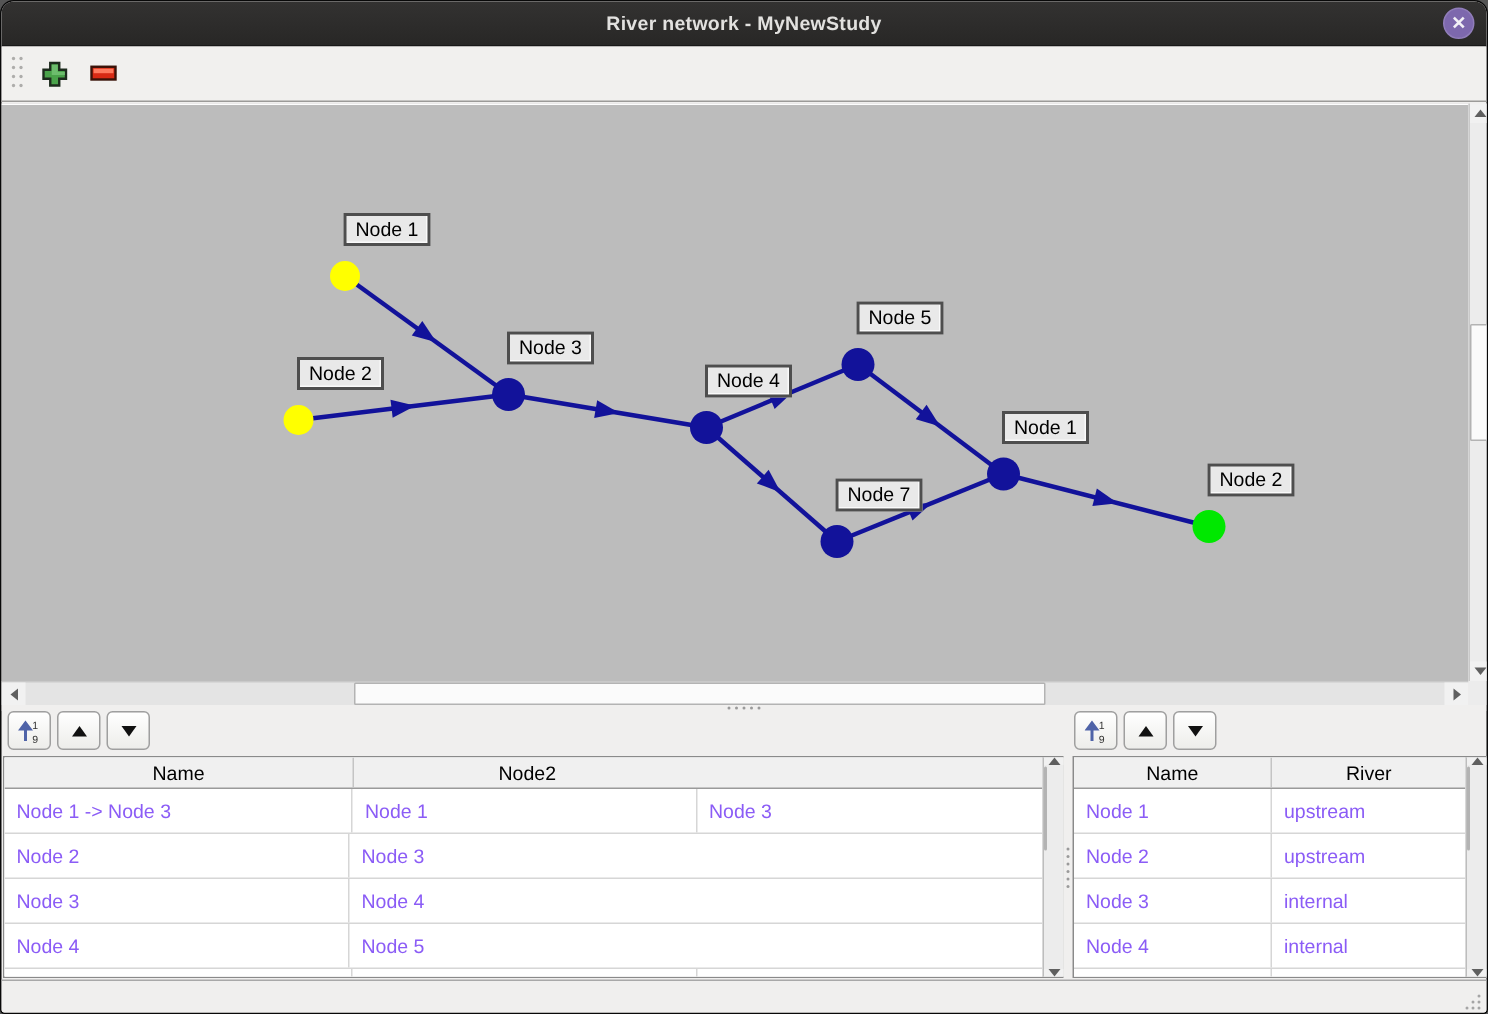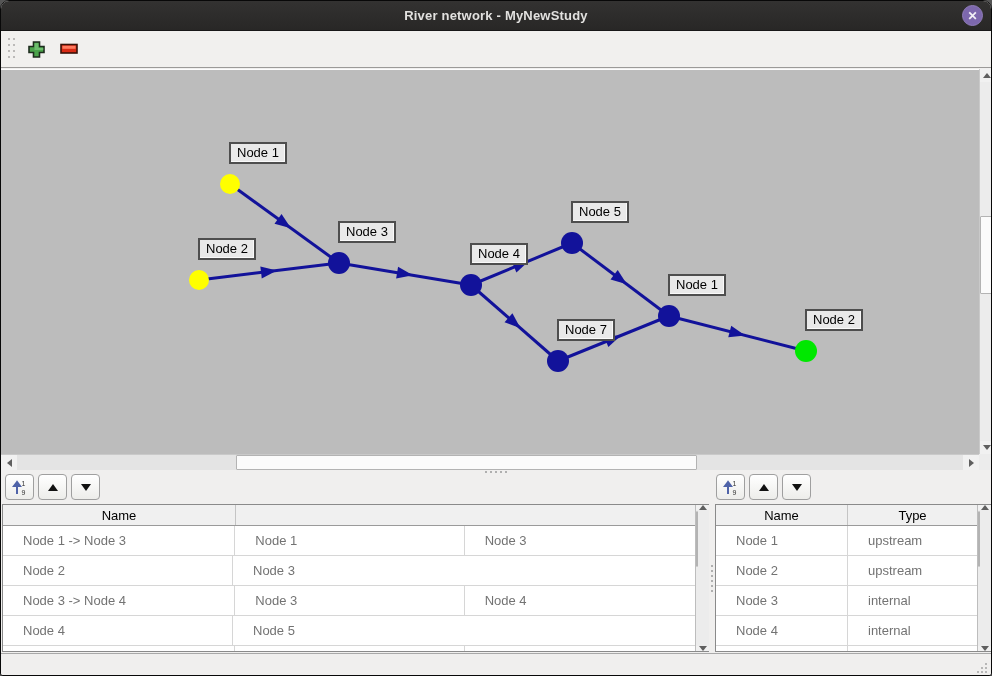--- a/index.html
+++ b/index.html
@@ -95,22 +95,22 @@
   .table { position:absolute; left:0; top:0; bottom:0; overflow:hidden; background:#fff; }
   .panel-left  .table { right:14px; }
   .panel-right .table { right:14px; }
   .thead { display:flex; height:21px; background:#f0f0f0; border-bottom:1px solid #9a9a9a; }
   .th {
     font-size:13px; color:#000; display:flex; align-items:center; justify-content:center;
     border-right:1px solid #c4c4c4; height:100%;
   }
   .tr { display:flex; height:30px; border-bottom:1px solid #d6d6d6; background:#fff; }
   .td {
-    font-size:13px; color:#737373; display:flex; align-items:center;
-    padding-left:20px; border-right:1px solid #d6d6d6; height:100%;
+    font-size:13px; color:#8b5cf6; display:flex; align-items:center;
+    padding-left:8px; border-right:1px solid #d6d6d6; height:100%;
   }
   .table-vscroll { position:absolute; right:0; top:0; bottom:0; width:14px; background:#ececec; border-left:1px solid #bdbdbd; display:flex; flex-direction:column; }
 
   .splitter-v {
     position:absolute; left:708px; top:503px; width:6px; height:148px; background:#f0efee;
     display:flex; flex-direction:column; align-items:center; justify-content:center; gap:3px;
   }
   .splitter-v i { width:2px; height:2px; background:#9a9a9a; border-radius:50%; }
 
   
@@ -262,32 +262,32 @@
       </div>
     <div class="small-btn">
         <span class="tri-b-down"></span>
       </div>
   </div>
 
   <div class="panel panel-left">
     <div class="table">
       <div class="thead">
         <div class="th" style="width:233px;">Name</div>
+        <div class="th" style="width:231px; border-right:none;">Node2</div>
       </div>
       <div class="tr">
         <div class="td" style="width:233px;">Node 1 -&gt; Node 3</div>
         <div class="td" style="width:230px;">Node 1</div>
         <div class="td" style="width:231px; border-right:none;">Node 3</div>
       </div>
       <div class="tr">
         <div class="td" style="width:230px;">Node 2</div>
         <div class="td" style="width:231px; border-right:none;">Node 3</div>
       </div>
       <div class="tr">
-        <div class="td" style="width:233px;">Node 3 -&gt; Node 4</div>
         <div class="td" style="width:230px;">Node 3</div>
         <div class="td" style="width:231px; border-right:none;">Node 4</div>
       </div>
       <div class="tr">
         <div class="td" style="width:230px;">Node 4</div>
         <div class="td" style="width:231px; border-right:none;">Node 5</div>
       </div>
       <div class="tr">
         <div class="td" style="width:233px;"></div>
         <div class="td" style="width:230px;"></div>
@@ -313,21 +313,21 @@
       <i></i>
       <i></i>
       <i></i>
       <i></i>
   </div>
 
   <div class="panel panel-right">
     <div class="table">
       <div class="thead">
         <div class="th" style="width:132px;">Name</div>
-        <div class="th" style="width:129px; border-right:none;">Type</div>
+        <div class="th" style="width:129px; border-right:none;">River</div>
       </div>
       <div class="tr">
         <div class="td" style="width:132px;">Node 1</div>
         <div class="td" style="width:129px; border-right:none;">upstream</div>
       </div>
       <div class="tr">
         <div class="td" style="width:132px;">Node 2</div>
         <div class="td" style="width:129px; border-right:none;">upstream</div>
       </div>
       <div class="tr">

